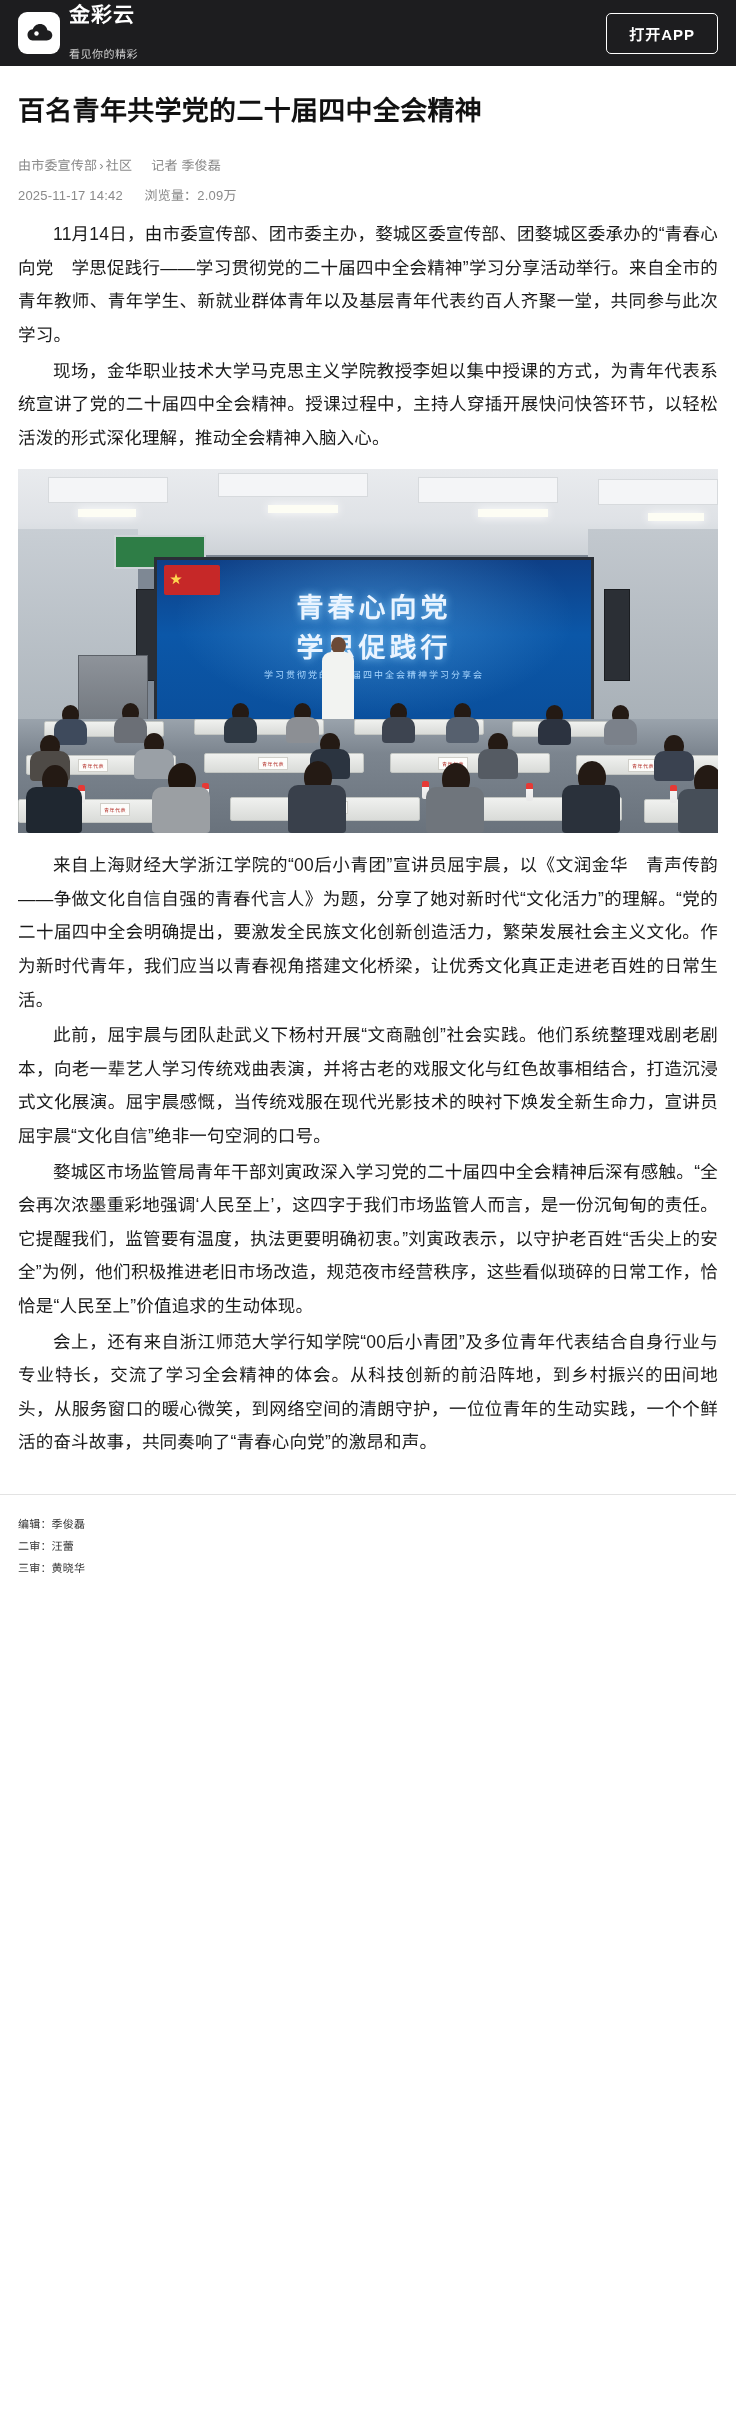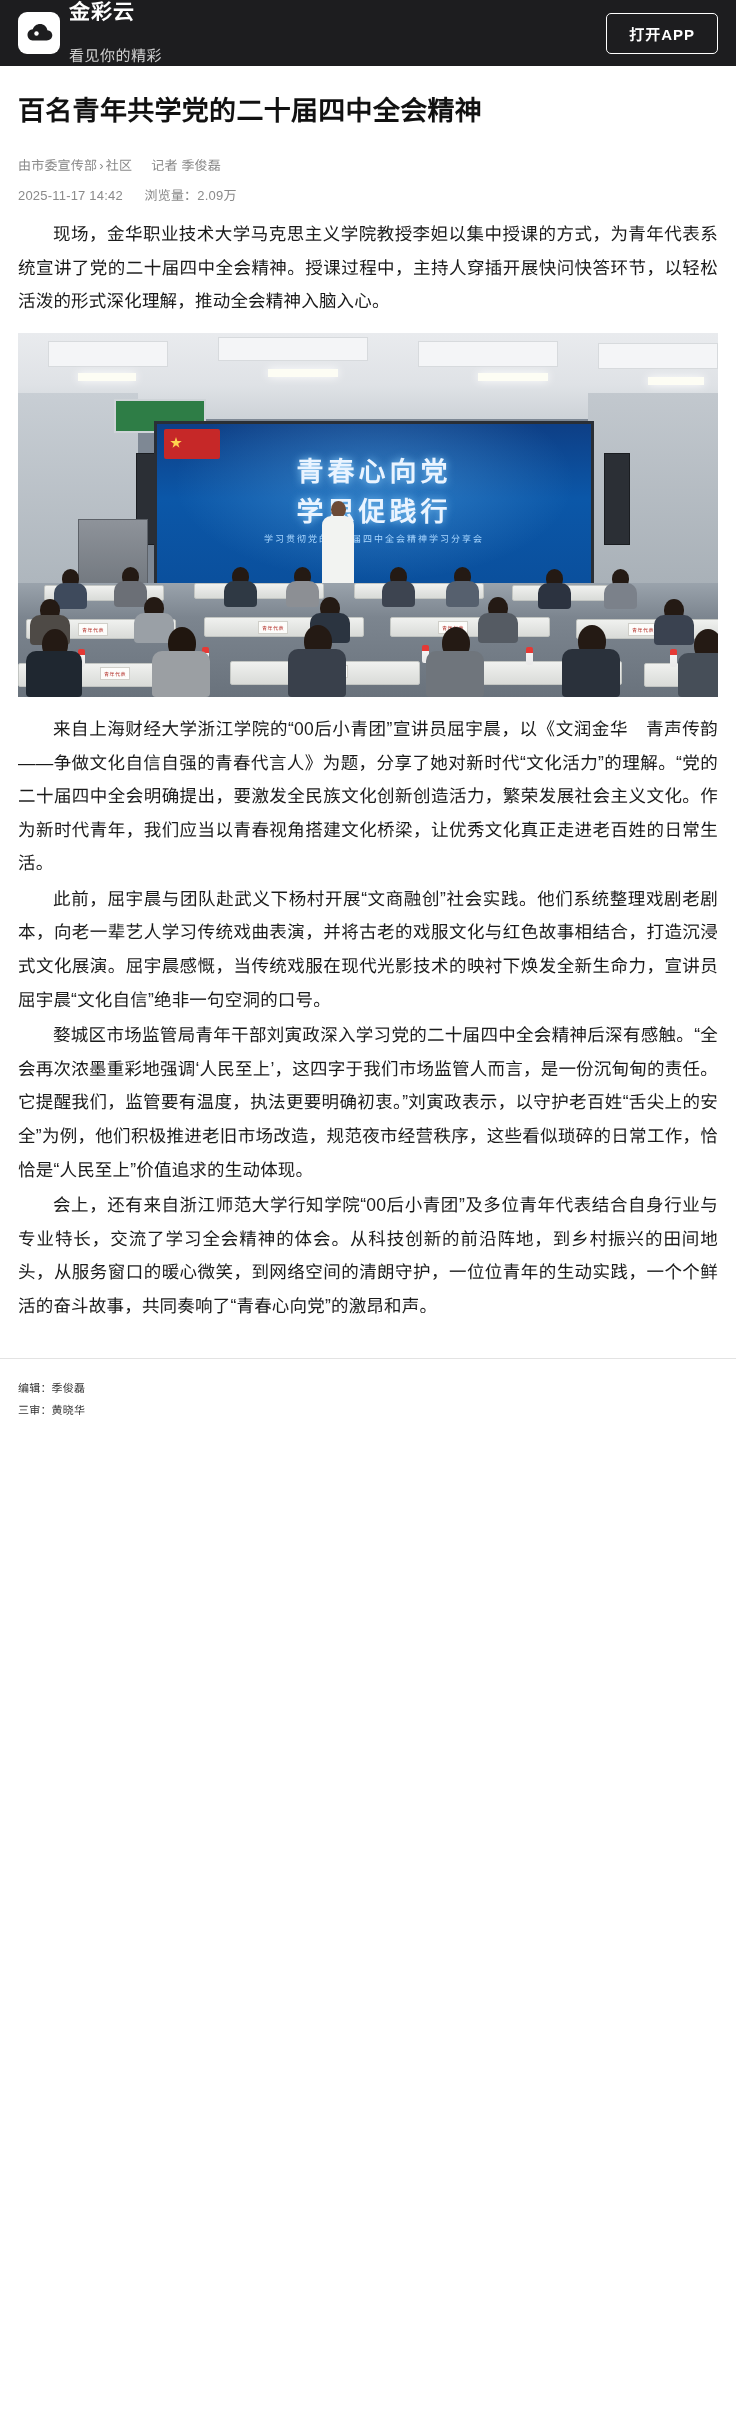--- a/index.html
+++ b/index.html
@@ -31,21 +31,21 @@
   .brand-text { display: flex; flex-direction: column; justify-content: center; }
   .brand-name {
     color: #ffffff;
     font-size: 21px;
     font-weight: bold;
     line-height: 1.1;
     letter-spacing: 1px;
   }
   .brand-sub {
     color: #cfcfcf;
-    font-size: 15px;
+    font-size: 11px;
     line-height: 1.4;
     margin-top: 21px;
     letter-spacing: 0.5px;
   }
   .open-app-btn {
     border: 1px solid #ffffff;
     border-radius: 5px;
     color: #ffffff;
     background: transparent;
     font-size: 15px;
@@ -262,20 +262,21 @@
     <span>季俊磊</span>
   </div>
 
   <div class="meta-line-2">
     <span>2025-11-17 14:42</span>
     <span class="gap"></span>
     <span>浏览量：</span><span>2.09万</span>
   </div>
 
   <div class="body-text">
+    <p>11月14日，由市委宣传部、团市委主办，婺城区委宣传部、团婺城区委承办的“青春心向党　学思促践行——学习贯彻党的二十届四中全会精神”学习分享活动举行。来自全市的青年教师、青年学生、新就业群体青年以及基层青年代表约百人齐聚一堂，共同参与此次学习。</p>
     <p>现场，金华职业技术大学马克思主义学院教授李妲以集中授课的方式，为青年代表系统宣讲了党的二十届四中全会精神。授课过程中，主持人穿插开展快问快答环节，以轻松活泼的形式深化理解，推动全会精神入脑入心。</p>
   </div>
 
   <div class="photo-wrap">
     <div class="photo">
 
       <div class="ceiling"></div>
       <div class="ceil-panel" style="left:30px;top:8px;width:120px;height:26px;"></div>
       <div class="ceil-panel" style="left:200px;top:4px;width:150px;height:24px;"></div>
       <div class="ceil-panel" style="left:400px;top:8px;width:140px;height:26px;"></div>
@@ -389,15 +390,18 @@
     <p>会上，还有来自浙江师范大学行知学院“00后小青团”及多位青年代表结合自身行业与专业特长，交流了学习全会精神的体会。从科技创新的前沿阵地，到乡村振兴的田间地头，从服务窗口的暖心微笑，到网络空间的清朗守护，一位位青年的生动实践，一个个鲜活的奋斗故事，共同奏响了“青春心向党”的激昂和声。</p>
   </div>
 </div>
 
 <div class="footer-sep"></div>
 <div class="footer">
   <div>
     <span>编辑：</span><span>季俊磊</span>
   </div>
   <div>
+    <span>二审：</span><span>汪蕾</span>
+  </div>
+  <div>
     <span>三审：</span><span>黄晓华</span>
   </div>
 </div>
 
 </body></html>

